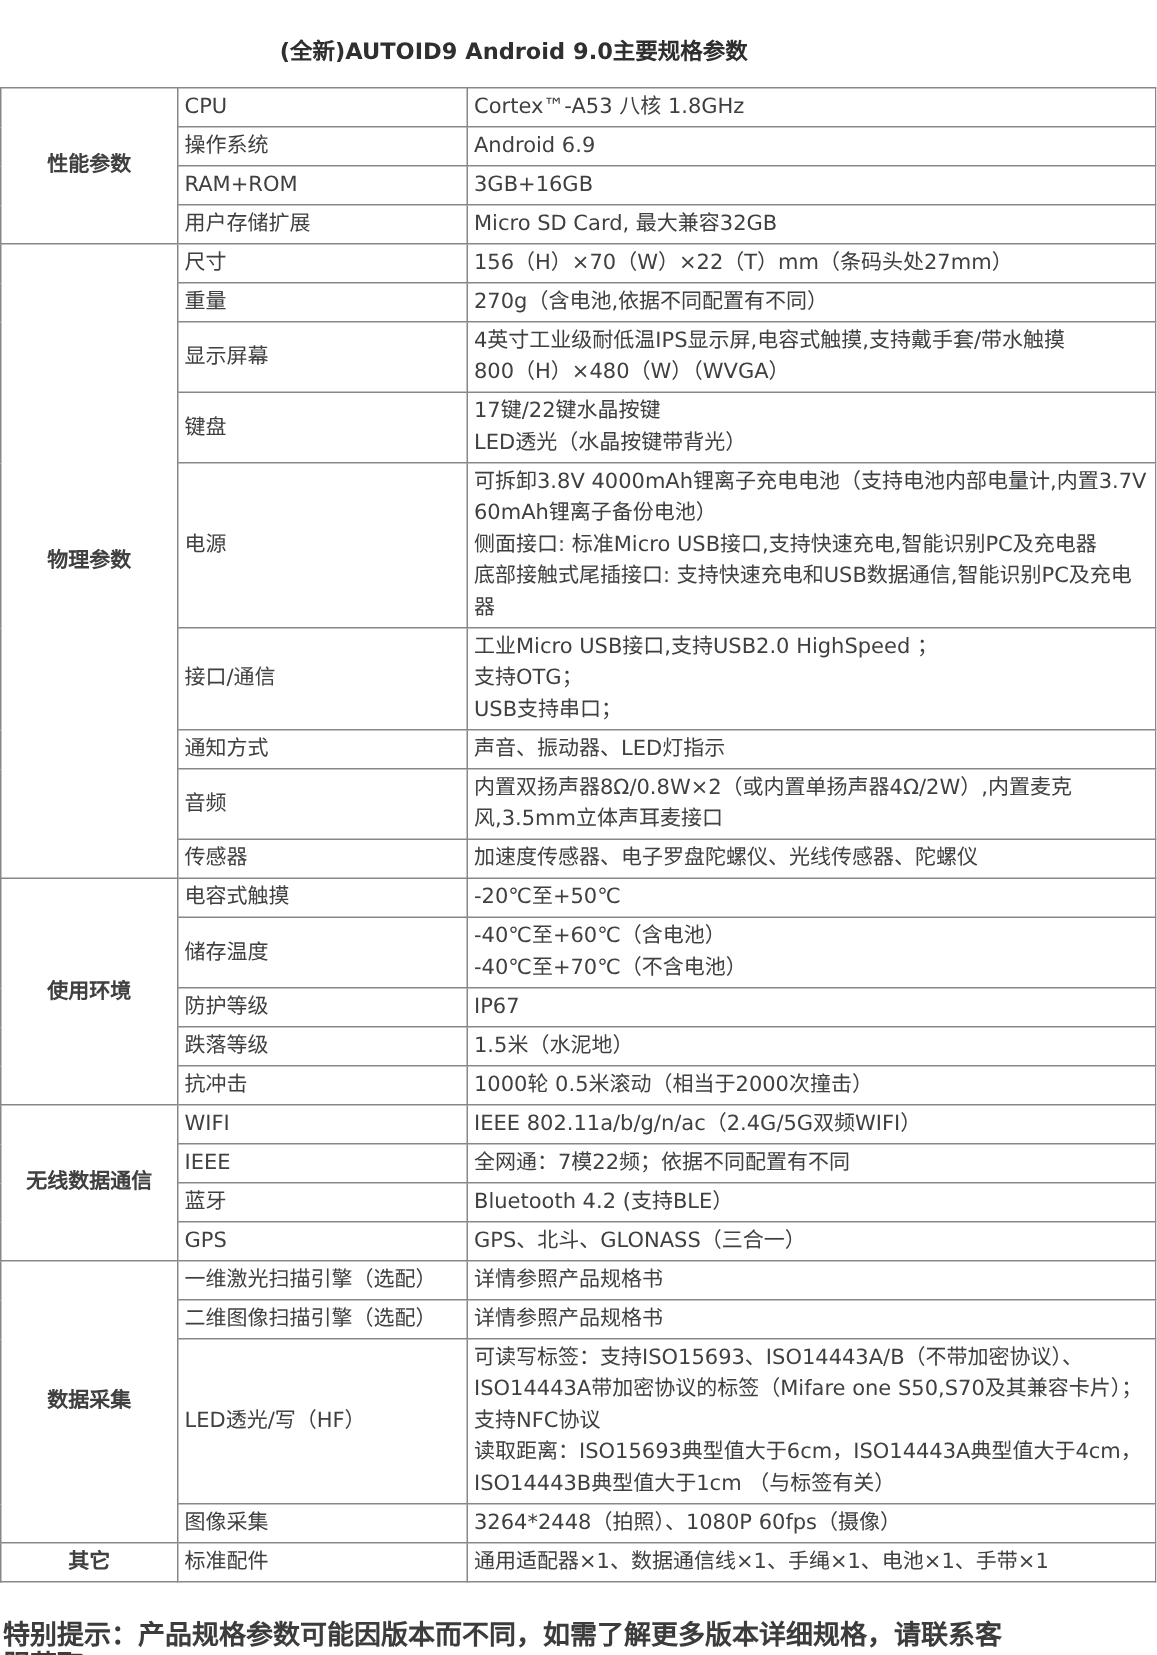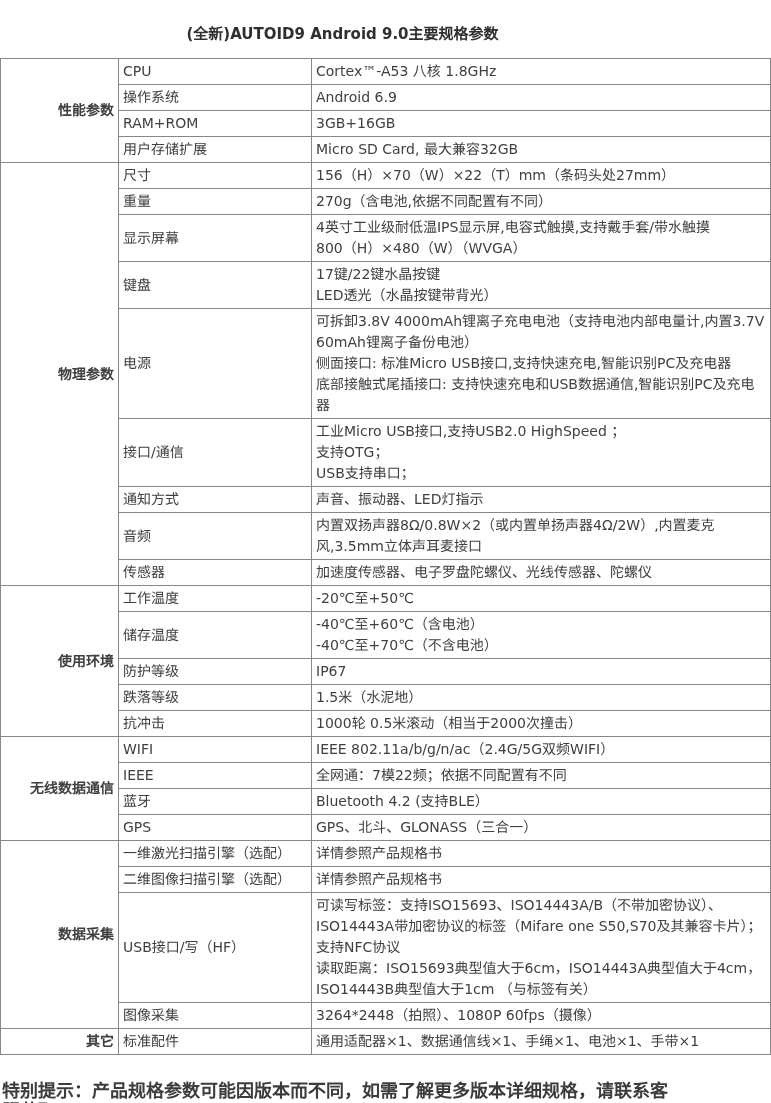--- a/index.html
+++ b/index.html
@@ -30,21 +30,21 @@
     border: 1px solid #878787;
     font-size: 14px;
     line-height: 21px;
     color: #404040;
     padding: 2px 4px;
     vertical-align: middle;
     overflow-wrap: break-word;
     word-break: break-word;
   }
   td.cat-cell {
-    text-align: right;
+    text-align: center;
     font-weight: bold;
     color: #333333;
     padding: 2px 4px;
   }
   td.val-cell {
     white-space: pre-line;
   }
   .special-note {
     font-size: 18px;
     font-weight: bold;
@@ -125,21 +125,21 @@
         <td>音频</td>
         <td class="val-cell">内置双扬声器8Ω/0.8W×2（或内置单扬声器4Ω/2W）,内置麦克风,3.5mm立体声耳麦接口</td>
       </tr>
       <tr>
         <td>传感器</td>
         <td class="val-cell">加速度传感器、电子罗盘陀螺仪、光线传感器、陀螺仪</td>
       </tr>
 
       <tr>
         <td class="cat-cell" rowspan="5">使用环境</td>
-        <td>工作温度</td>
+        <td>电容式触摸</td>
         <td class="val-cell">-20℃至+50℃</td>
       </tr>
       <tr>
         <td>储存温度</td>
         <td class="val-cell">-40℃至+60℃（含电池）
 -40℃至+70℃（不含电池）</td>
       </tr>
       <tr>
         <td>防护等级</td>
         <td class="val-cell">IP67</td>
@@ -174,21 +174,21 @@
       <tr>
         <td class="cat-cell" rowspan="4">数据采集</td>
         <td>一维激光扫描引擎（选配）</td>
         <td class="val-cell">详情参照产品规格书</td>
       </tr>
       <tr>
         <td>二维图像扫描引擎（选配）</td>
         <td class="val-cell">详情参照产品规格书</td>
       </tr>
       <tr>
-        <td>USB接口/写（HF）</td>
+        <td>LED透光/写（HF）</td>
         <td class="val-cell">可读写标签：支持ISO15693、ISO14443A/B（不带加密协议）、ISO14443A带加密协议的标签（Mifare one S50,S70及其兼容卡片）；支持NFC协议
 读取距离：ISO15693典型值大于6cm，ISO14443A典型值大于4cm，ISO14443B典型值大于1cm （与标签有关）</td>
       </tr>
       <tr>
         <td>图像采集</td>
         <td class="val-cell">3264*2448（拍照）、1080P 60fps（摄像）</td>
       </tr>
 
       <tr>
         <td class="cat-cell">其它</td>

